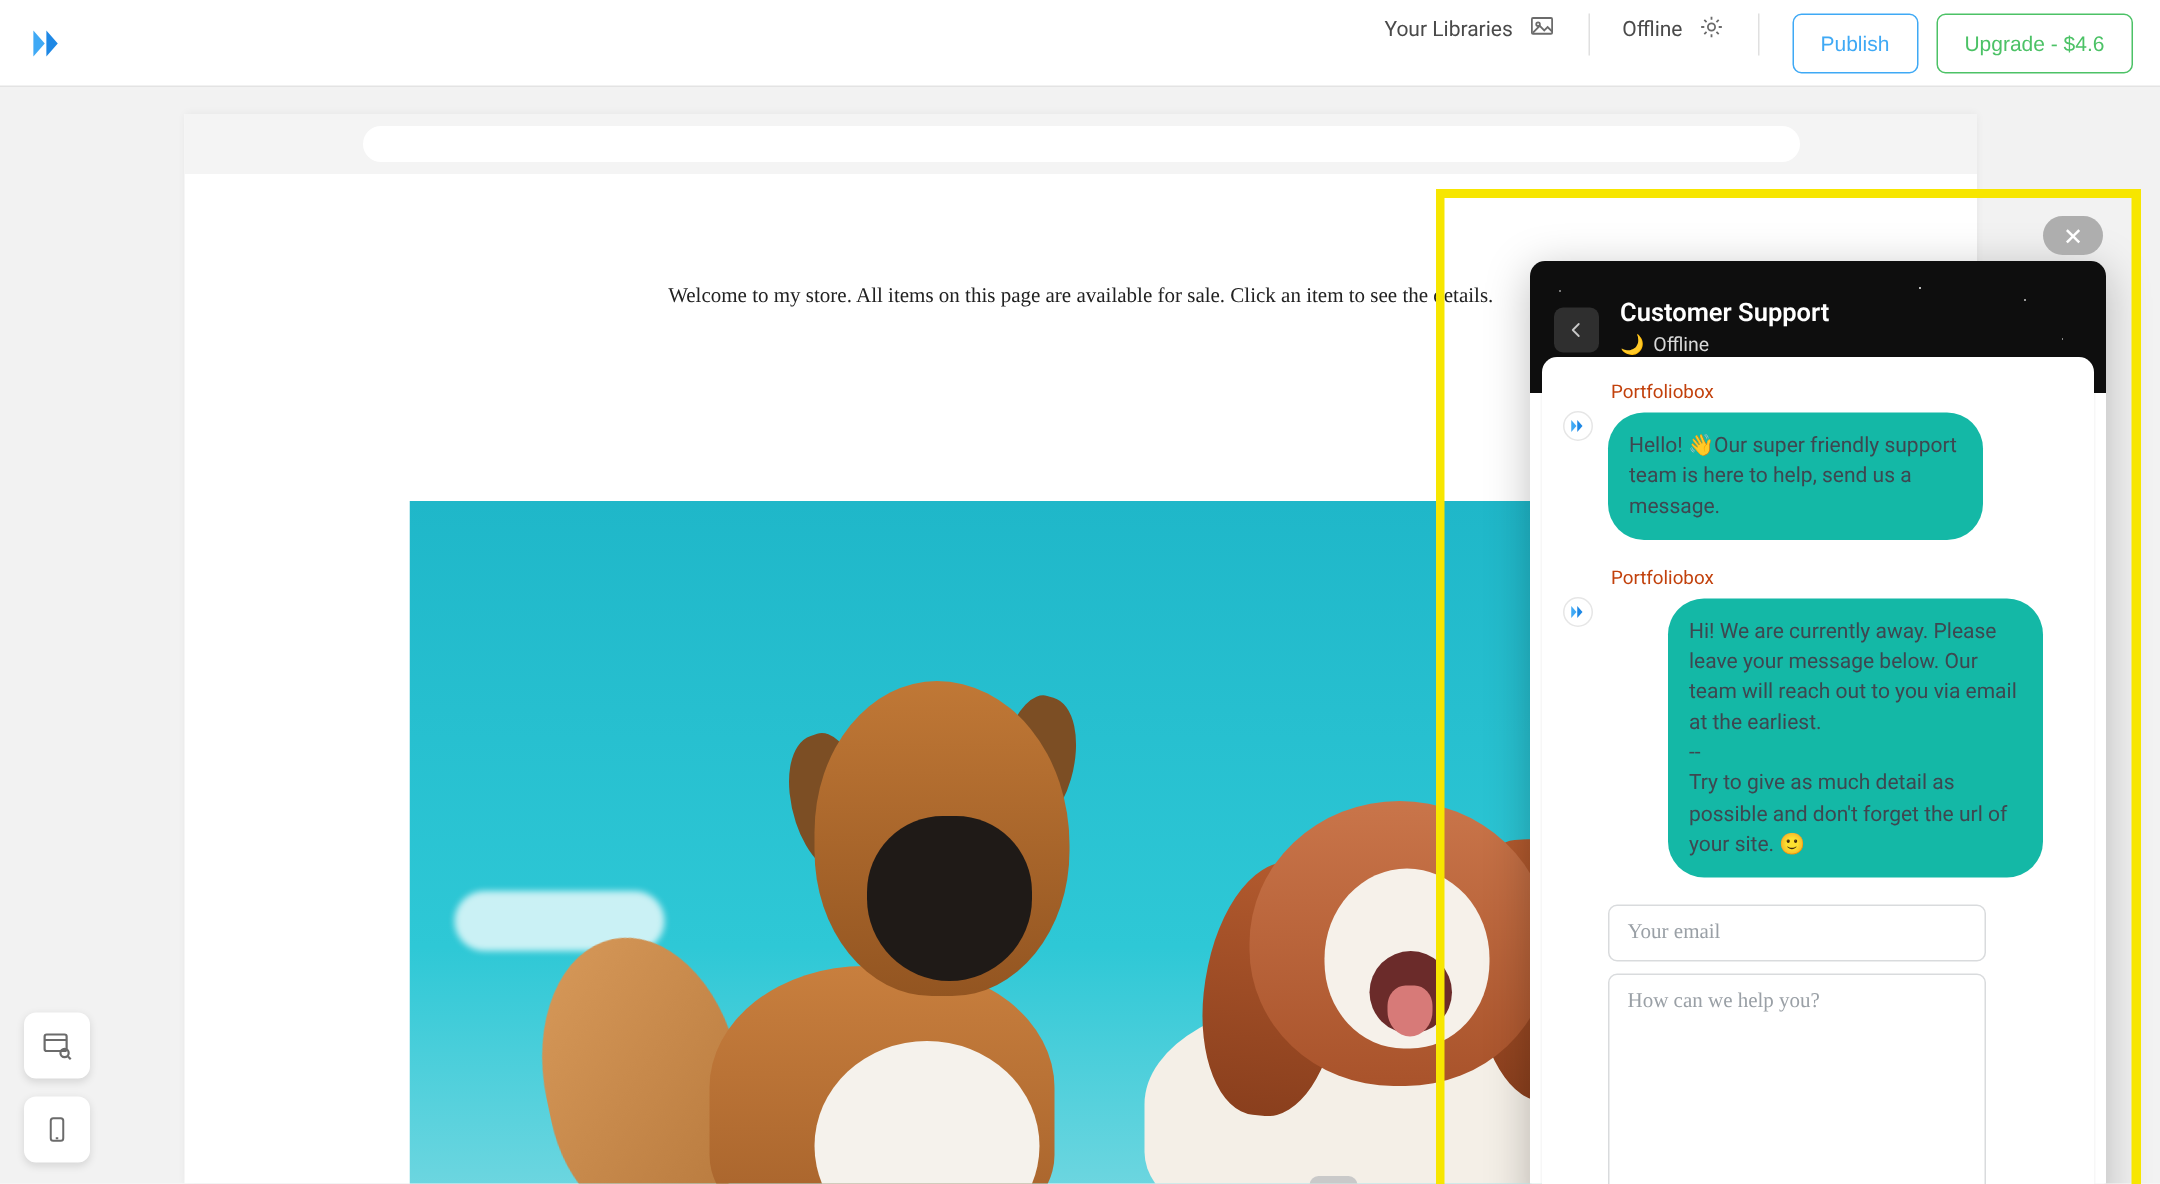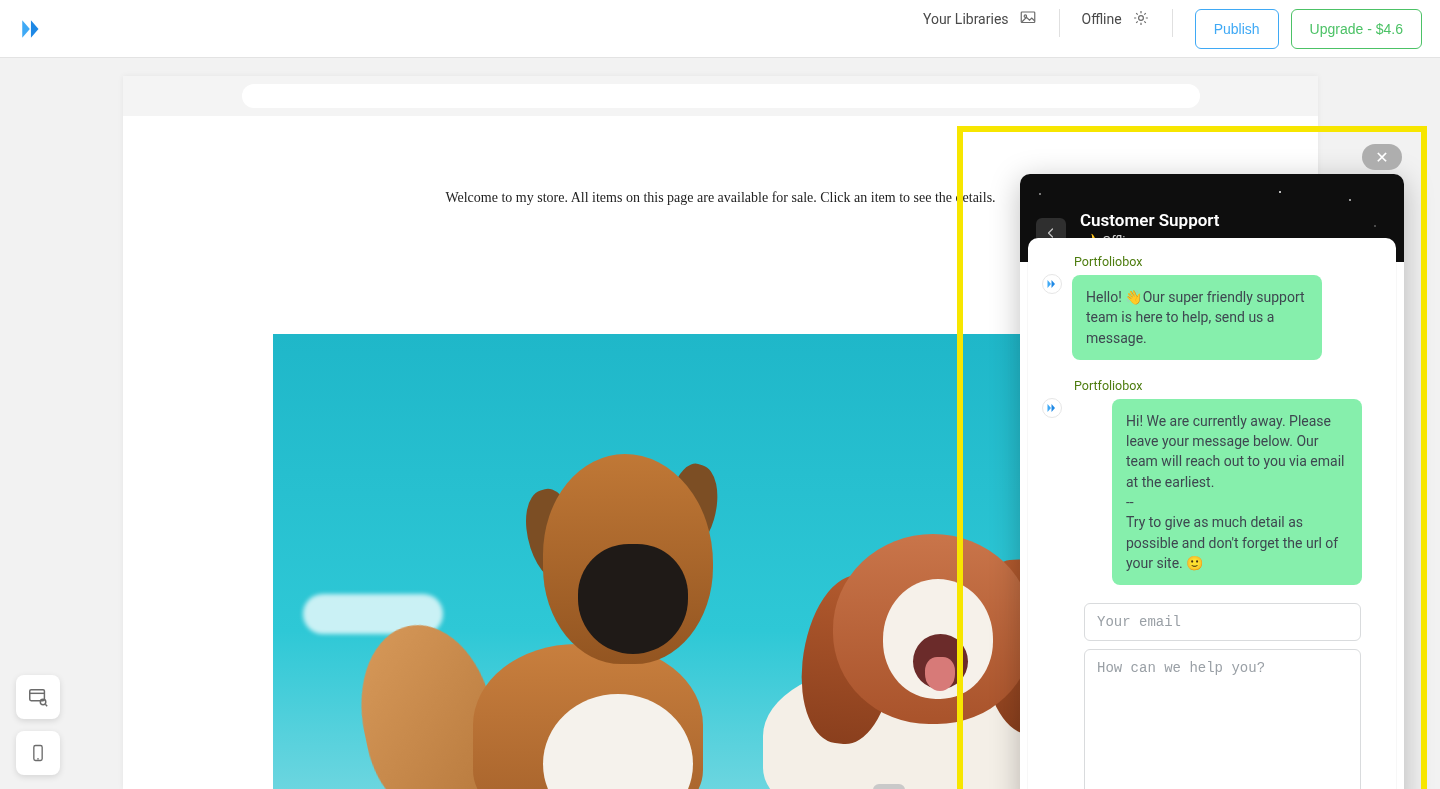--- a/index.html
+++ b/index.html
@@ -83,40 +83,40 @@
     background:#fff; display:flex; flex-direction:column;
   }
   .chat-head {
     height:88px; flex:0 0 88px;
     background:radial-gradient(2px 2px at 20px 20px,#777 50%,transparent 51%),
                radial-gradient(1.6px 1.6px at 260px 18px,#bbb 50%,transparent 51%),
                radial-gradient(1.6px 1.6px at 330px 26px,#999 50%,transparent 51%),
                radial-gradient(1.4px 1.4px at 210px 65px,#888 50%,transparent 51%),
                radial-gradient(1.4px 1.4px at 355px 52px,#888 50%,transparent 51%),
                #0e0e0e;
-    display:flex; align-items:flex-end; padding:14px 16px; color:#fff;
+    display:flex; align-items:center; padding:14px 16px; color:#fff;
   }
   .chat-back { width:30px; height:30px; border-radius:6px; background:#2f2f2f; display:flex; align-items:center; justify-content:center; margin-right:14px; cursor:pointer; margin-top:4px;}
   .chat-title { font-size:17px; font-weight:600; line-height:1.3; }
   .chat-status { font-size:13px; color:#d8d8d8; display:flex; align-items:center; margin-top:2px;}
   .chat-status .moon { margin-right:6px; }
   .chat-body-area {
     flex:1; background:#ffffff; border-radius:10px; margin:-24px 8px 8px 8px;
     box-shadow:0 0 0 1px rgba(0,0,0,0.03); overflow-y:auto; padding:16px 14px 12px 14px;
     position:relative;
   }
   .msg-block { display:flex; margin-bottom:18px; }
   .avatar-dot { width:20px; height:20px; border-radius:50%; flex:0 0 20px; margin-top:20px; margin-right:10px; display:flex; align-items:center; justify-content:center; background:#fff; border:1px solid #e6e6e6;}
   .msg-col { flex:1; }
-  .sender { font-size:12.5px; color:#4d7c0f; margin-bottom:6px; margin-left:2px; }
-  .bubble { background:#86efac; color:#3e4750; font-size:14px; line-height:1.45; padding:12px 14px; border-radius:8px; max-width:250px; }
+  .sender { font-size:12.5px; color:#c2410c; margin-bottom:6px; margin-left:2px; }
+  .bubble { background:#14b8a6; color:#3e4750; font-size:14px; line-height:1.45; padding:12px 14px; border-radius:24px; max-width:250px; }
   .form-area { margin-left:30px; margin-top:4px; }
   .txt-input, .txt-area {
-    width:277px; border:1px solid #d9dbdd; border-radius:6px; padding:10px 12px;
-    font-size:14px; color:#333; font-family:Liberation Mono, monospace; outline:none;margin-left:12px;
+    width:252px; border:1px solid #d9dbdd; border-radius:6px; padding:10px 12px;
+    font-size:14px; color:#333; font-family:Liberation Serif, serif; outline:none;
   }
   .txt-input::placeholder, .txt-area::placeholder { color:#9aa0a6; }
   .txt-area { height:170px; resize:none; margin-top:8px; }
   .chat-scroll::-webkit-scrollbar { width:6px; }
   .chat-scroll::-webkit-scrollbar-thumb { background:#cfcfcf; border-radius:3px; }
   
   svg.stroke * { stroke:#6b6b6b; stroke-width:1.6; fill:none; }
 </style>
 </head>
 <body>

